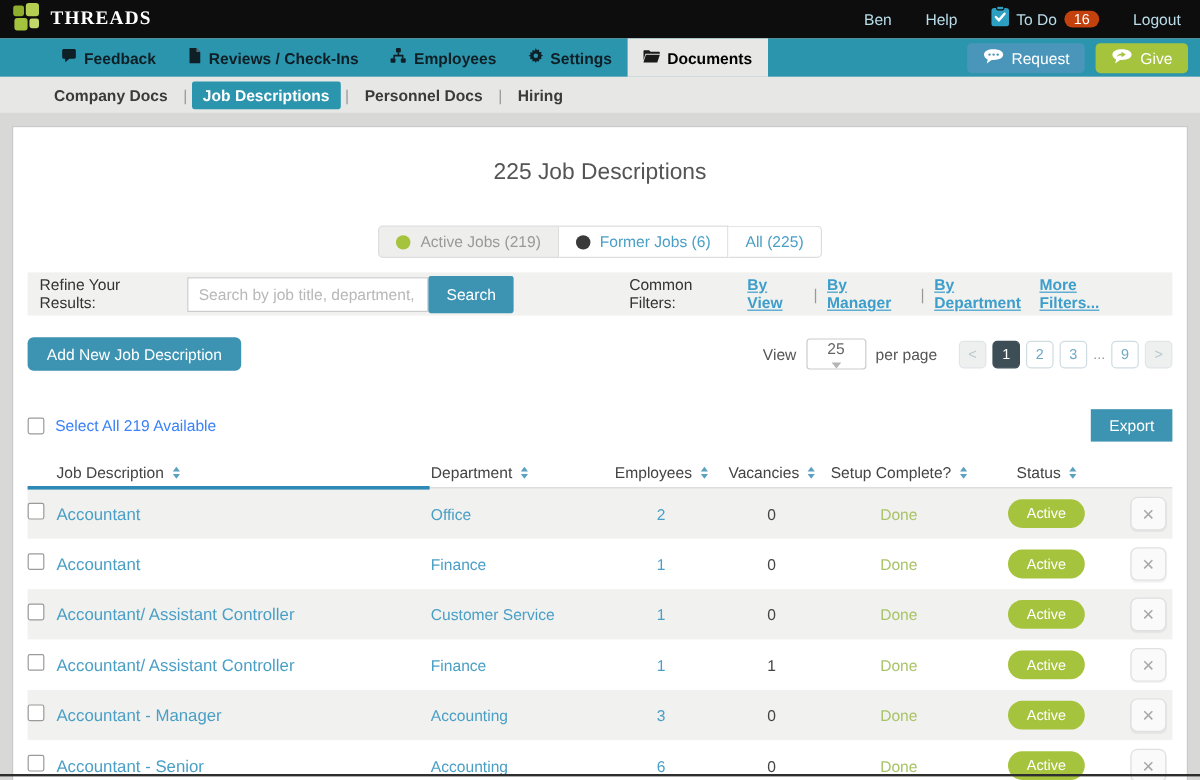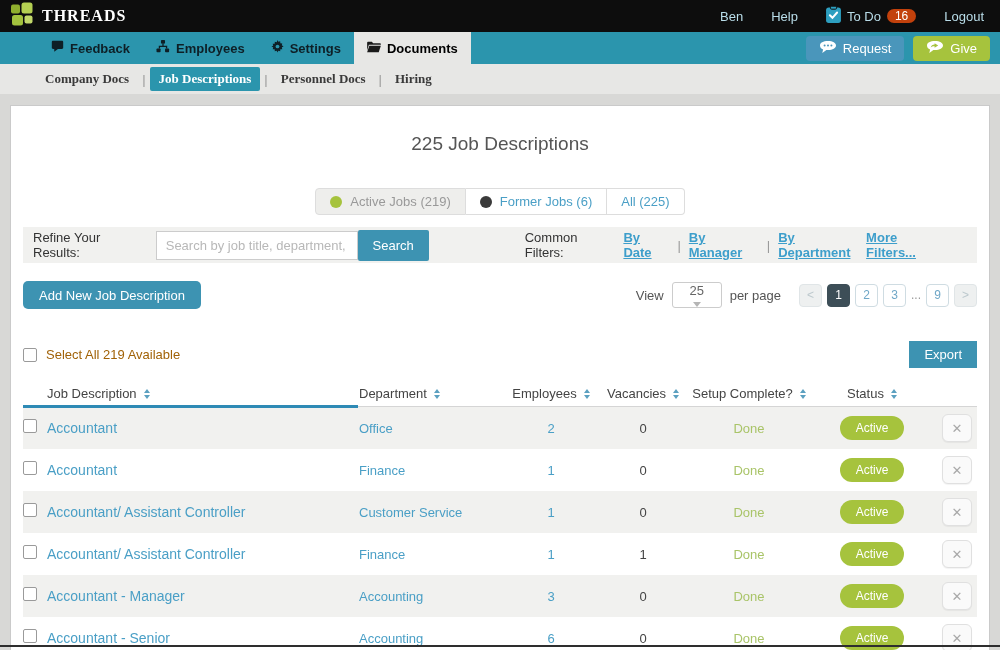--- a/index.html
+++ b/index.html
@@ -19,21 +19,21 @@
   .mainnav { height:32px; background:#2b95ad; display:flex; align-items:stretch; padding-left:38px; }
   .nav-item { display:flex; align-items:center; gap:6px; padding:0 13px; font-size:13px; font-weight:bold; color:#0e1f26; cursor:pointer; }
   .nav-item.active { background:#e7e7e5; color:#000; }
   .nav-spacer { flex:1; }
   .pill-btn { display:flex; align-items:center; gap:6px; align-self:center; height:25px; border:none; border-radius:4px; color:#fff; font-size:13px; padding:0 13px; cursor:pointer; font-family:inherit; }
   .request-btn { background:#4a96bb; margin-right:9px; }
   .give-btn { background:#a6c33d; margin-right:10px; }
 
   
   .subnav { height:30px; background:#e7e7e5; display:flex; align-items:center; padding-left:36px; font-size:13px; }
-  .subnav-item { padding:4px 9px; color:#3a3a3a; font-weight:bold; cursor:pointer; border-radius:2px;font-family:Liberation Serif, serif; }
+  .subnav-item { padding:4px 9px; color:#3a3a3a; font-weight:bold; cursor:pointer; border-radius:2px; }
   .subnav-item.active { background:#2b95ad; color:#fff; }
   .subnav-sep { color:#999; margin:0 4px; }
 
   
   .card { position:absolute; left:10px; right:10px; top:105px; height:644px; background:#fff; border:1px solid #cacaca; padding:0 12px; overflow:hidden; }
   .bottom-strip { position:absolute; left:0; right:0; top:645px; height:2px; background:#2e2e2e; }
 
   .page-title { margin-top:27px; text-align:center; font-size:19px; font-weight:normal; color:#555; }
 
   .tabs { margin-top:33px; display:flex; justify-content:center; }
@@ -62,21 +62,21 @@
   .chev { width:0; height:0; border-left:4px solid transparent; border-right:4px solid transparent; border-top:5px solid #b5b5b5; }
   .pager { display:flex; align-items:center; gap:5px; margin-left:10px; }
   .pg { min-width:23px; height:23px; border:1px solid #cfdce2; border-radius:4px; background:#fff; display:flex; align-items:center; justify-content:center; font-size:12px; color:#6fa7c7; cursor:pointer; }
   .pg.disabled { background:#eef0f0; color:#bcc8cd; border-color:#e0e5e7; }
   .pg.active { background:#3d4e57; border-color:#3d4e57; color:#fff; }
   .pg-ellipsis { color:#999; font-size:12px; }
 
   .select-row { margin-top:32px; display:flex; align-items:center; }
   .cb { width:14px; height:14px; border:1px solid #9a9a9a; border-radius:2px; background:#fff; display:inline-block; cursor:pointer; flex:none; }
   .select-row .cb { margin-right:9px; }
-  .select-label { font-size:13px; color:#a16207; }
+  .select-label { font-size:13px; color:#3b82f6; }
   .export-btn { margin-left:auto; height:27px; background:#3d93b2; border:none; border-radius:0; color:#fff; font-size:13px; padding:0 15px; cursor:pointer; font-family:inherit; }
 
   
   .table { margin-top:13px; }
   .thead { position:relative; display:flex; align-items:center; height:26px; border-bottom:1px solid #d5d5d5; }
   .blue-underline { position:absolute; left:0; bottom:-2px; width:335px; height:3px; background:#2e8ab5; }
   .hcell { display:flex; align-items:center; gap:7px; font-size:13px; color:#444; cursor:pointer; }
   .sort { display:flex; flex-direction:column; gap:2px; }
   .sort i { display:block; width:0; height:0; border-left:3.5px solid transparent; border-right:3.5px solid transparent; }
   .sort .up { border-bottom:4px solid #5ba0c0; }
@@ -132,20 +132,27 @@
   </header>
 
   <nav class="mainnav">
     <div class="nav-item">
       <span><svg width="13" height="13" viewBox="0 0 16 16" fill="#0e1f26">
             <path d="M1 2.5C1 1.7 1.7 1 2.5 1h11c.8 0 1.5.7 1.5 1.5v7c0 .8-.7 1.5-1.5 1.5H8.5L4 14.5V11H2.5C1.7 11 1 10.3 1 9.5z"></path>
           </svg></span>
       <span>Feedback</span>
     </div>
     <div class="nav-item">
+      <span><svg width="12" height="13" viewBox="0 0 14 16" fill="#0e1f26">
+            <path d="M2 0h7l4 4v12H2z"></path>
+            <path d="M9 0l4 4H9z" fill="#5a6b73"></path>
+          </svg></span>
+      <span>Reviews / Check-Ins</span>
+    </div>
+    <div class="nav-item">
       <span><svg width="14" height="13" viewBox="0 0 16 16" fill="#0e1f26">
             <rect x="5.5" y="0" width="5" height="4.5" rx="1"></rect>
             <rect x="0" y="10.5" width="5" height="4.5" rx="1"></rect>
             <rect x="10.5" y="10.5" width="5" height="4.5" rx="1"></rect>
             <path d="M7.2 4.5h1.6V7h4.4v3.5h-1.6V8.6H4.4v1.9H2.8V7h4.4z"></path>
           </svg></span>
       <span>Employees</span>
     </div>
     <div class="nav-item">
       <span><svg width="13" height="13" viewBox="0 0 16 16" fill="#0e1f26">
@@ -207,21 +214,21 @@
         <span>All (225)</span>
       </div>
     </div>
 
     <div class="refine">
       <span class="refine-label">Refine Your Results:</span>
       <input class="search-input" type="text" placeholder="Search by job title, department, etc" style="">
       <button class="search-btn">Search</button>
       <span class="common-filters">
         <span>Common Filters:</span>
-        <a class="flink">By Date</a>
+        <a class="flink">By View</a>
         <span class="fsep">|</span>
         <a class="flink">By Manager</a>
         <span class="fsep">|</span>
         <a class="flink">By Department</a>
       </span>
       <a class="more-filters">More Filters...</a>
     </div>
 
     <div class="toolbar">
       <button class="add-btn">Add New Job Description</button>

